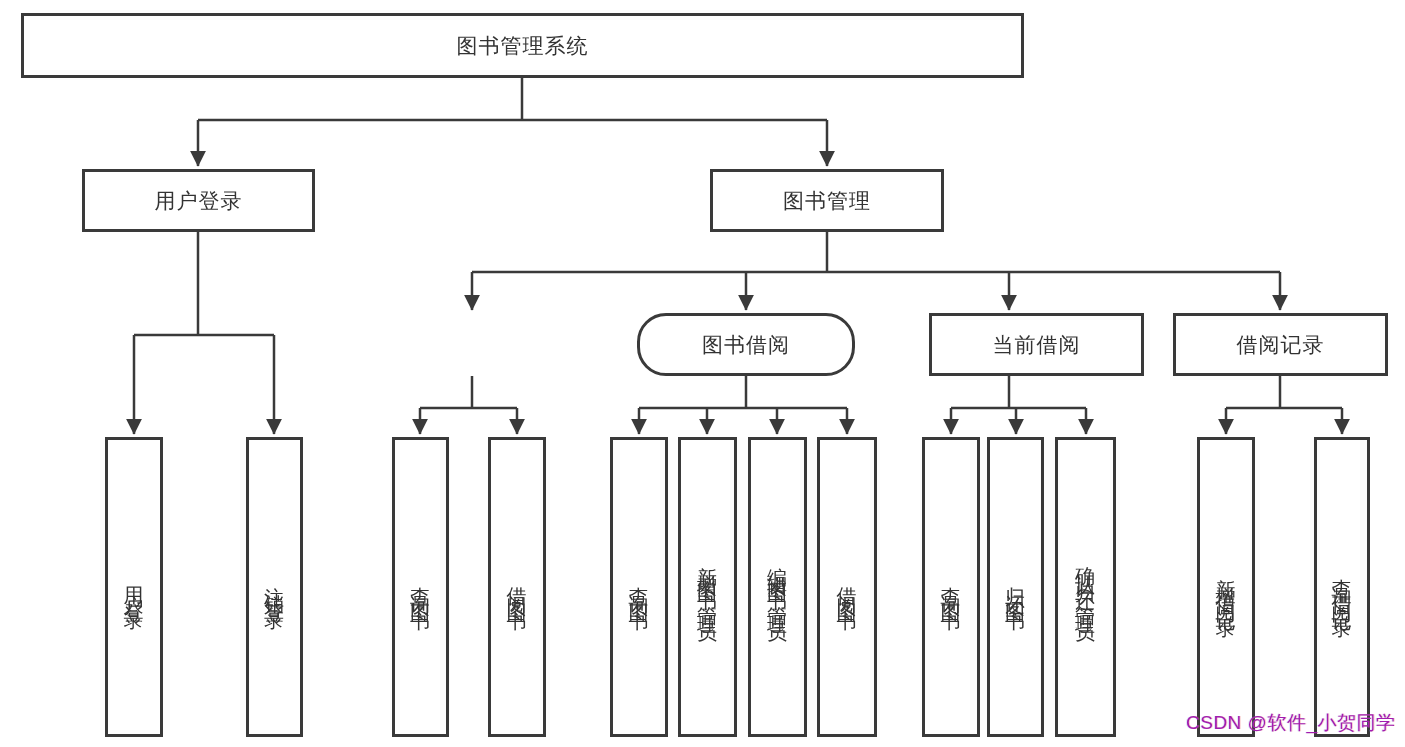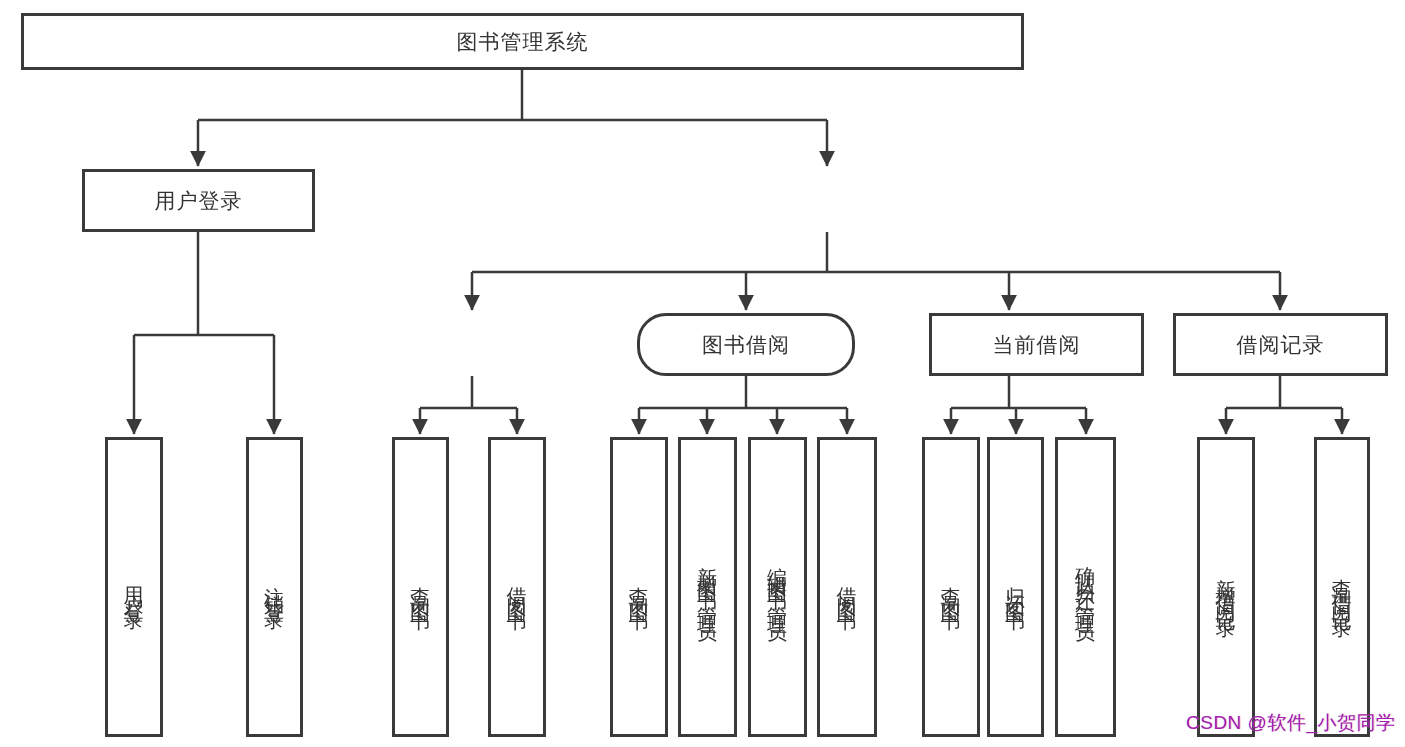--- a/index.html
+++ b/index.html
@@ -90,23 +90,24 @@
       <path d="M1016,408 L1016,434" marker-end="url(#arrow)"></path>
       <path d="M1086,408 L1086,434" marker-end="url(#arrow)"></path>
 
       <path d="M1280,376 L1280,408"></path>
       <path d="M1226,408 L1342,408"></path>
       <path d="M1226,408 L1226,434" marker-end="url(#arrow)"></path>
       <path d="M1342,408 L1342,434" marker-end="url(#arrow)"></path>
     </g>
   </svg>
 
-  <div class="node" style="left:21px;top:13px;width:1003px;height:57px;">图书管理系统</div>
+  <div class="node" style="left:21px;top:13px;width:1003px;height:65px;">图书管理系统</div>
 
   <div class="node" style="left:82px;top:169px;width:233px;height:63px;">用户登录</div>
+  <div class="node" style="left:710px;top:169px;width:234px;height:63px;">图书管理</div>
 
   <div class="node" style="left:637px;top:313px;width:218px;height:63px;border-radius:29px;">图书借阅</div>
   <div class="node" style="left:902px;top:313px;width:215px;height:63px;margin-left:27px;">当前借阅</div>
   <div class="node" style="left:1173px;top:313px;width:215px;height:63px;">借阅记录</div>
 
   <div class="node leaf" style="left:105px;top:437px;width:58px;height:300px;">
     <span class="vtext">用户登录</span>
   </div>
   <div class="node leaf" style="left:246px;top:437px;width:57px;height:300px;">
     <span class="vtext">注销登录</span>

